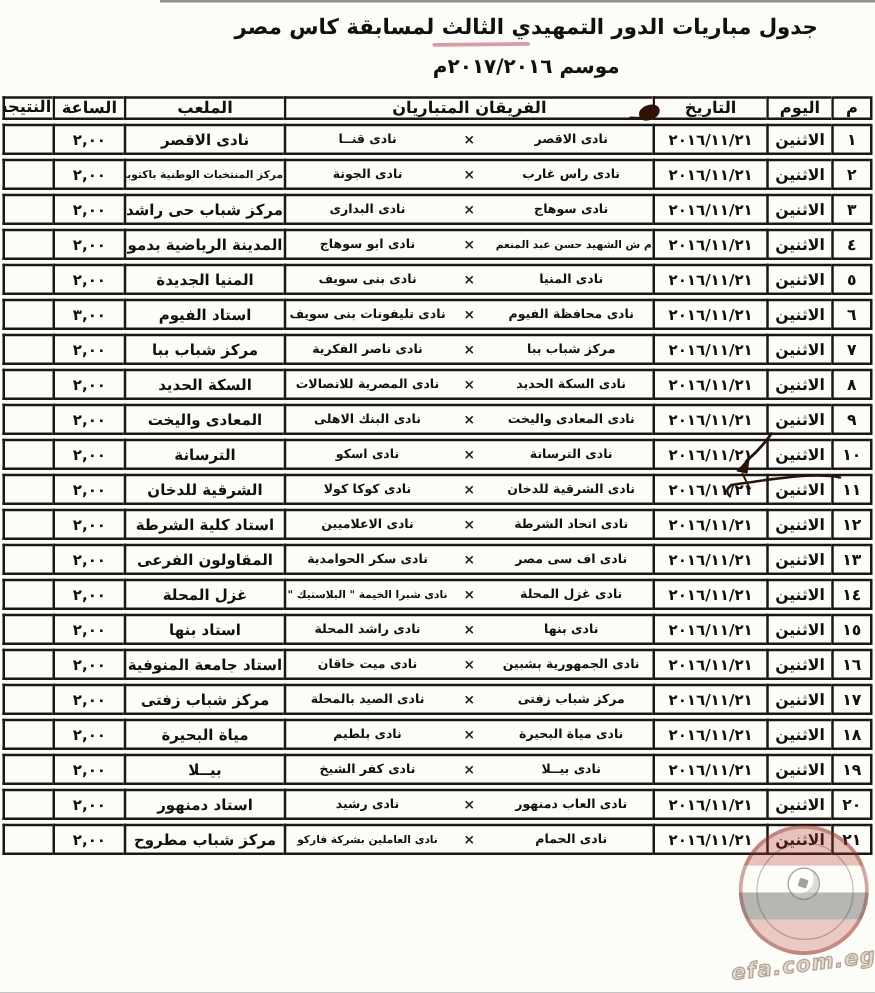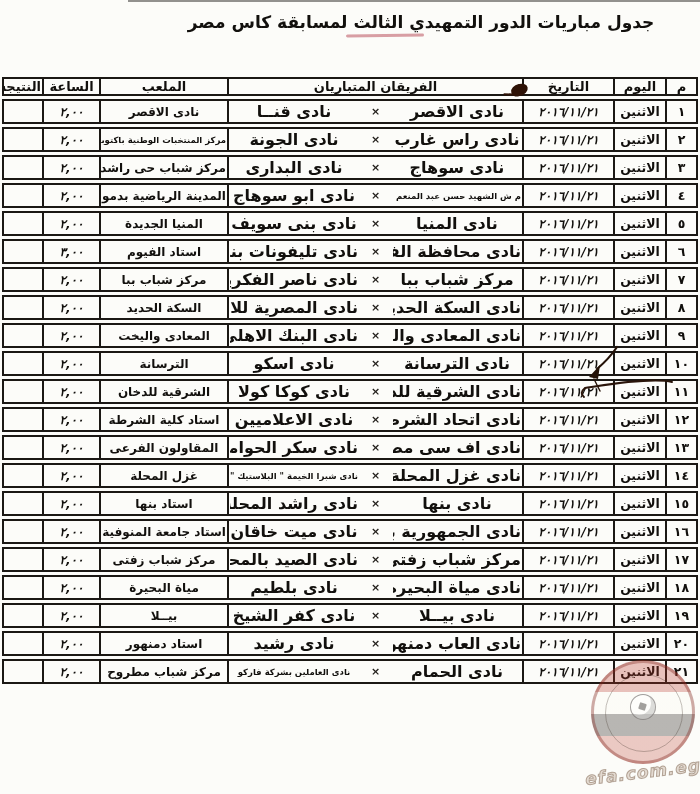--- a/index.html
+++ b/index.html
@@ -23,26 +23,26 @@
   }
   th, td {
     border:2px solid #1b1814; border-right:none;
     height:25px; padding:0 1px; box-sizing:border-box;
     text-align:center; vertical-align:middle;
     font-weight:bold; font-size:12.5px;
     white-space:nowrap; overflow:hidden;
   }
   tr > *:first-child { border-right:2px solid #1b1814; }
   th { font-size:13px; height:16px; background:#fcfcf9; }
-  td.c-date, td.c-time { font-size:12px;font-style:italic; }
+  td.c-date, td.c-time { font-size:12px; }
   td.c-stadium { font-size:12px; }
   .ltr-num { direction:ltr; unicode-bidi:isolate; }
 
   .teams-wrap { display:flex; direction:ltr; align-items:center; width:100%; }
-  .t-away, .t-home { flex:0 0 44%; direction:rtl; text-align:center; white-space:nowrap; overflow:hidden; font-size:16px; }
+  .t-away, .t-home { flex:0 0 44%; direction:rtl; text-align:center; white-space:nowrap; overflow:hidden; font-size:10px; }
   .t-x { flex:0 0 12%; text-align:center; font-size:11px; color:#23201c; }
   .tiny { font-size:8.5px !important; }
 
   
   .mark-title-underline {
     position:absolute; left:346px; top:34px; width:78px; height:2.5px;
     background:rgba(172,44,60,.45); transform:rotate(-.6deg); border-radius:2px;
   }
   .mark-ink-blob {
     position:absolute; left:511px; top:84px; width:17px; height:12px;
@@ -88,20 +88,21 @@
 </style>
 </head>
 <body>
 
 <div class="page">
 
   <div class="scan-top-edge"></div>
 
   <div class="doc-header">
     <div class="doc-title">جدول مباريات الدور التمهيدي الثالث لمسابقة كاس مصر</div>
+    <div class="doc-subtitle">موسم ٢٠١٧/٢٠١٦م</div>
   </div>
 
   <div class="mark-title-underline"></div>
 
   <table class="schedule">
     <colgroup>
       <col style="width:33px">
         <col style="width:52px">
         <col style="width:91px">
       <col style="width:295px">

